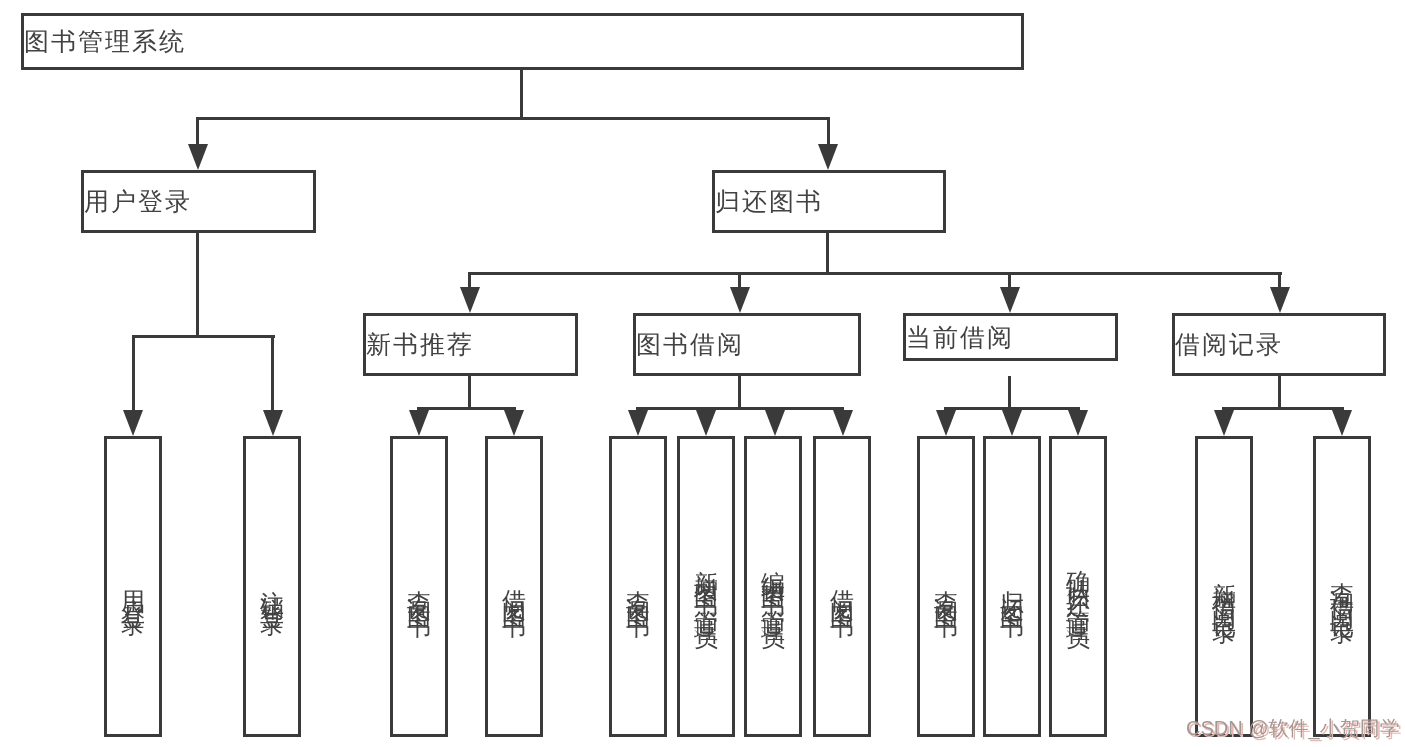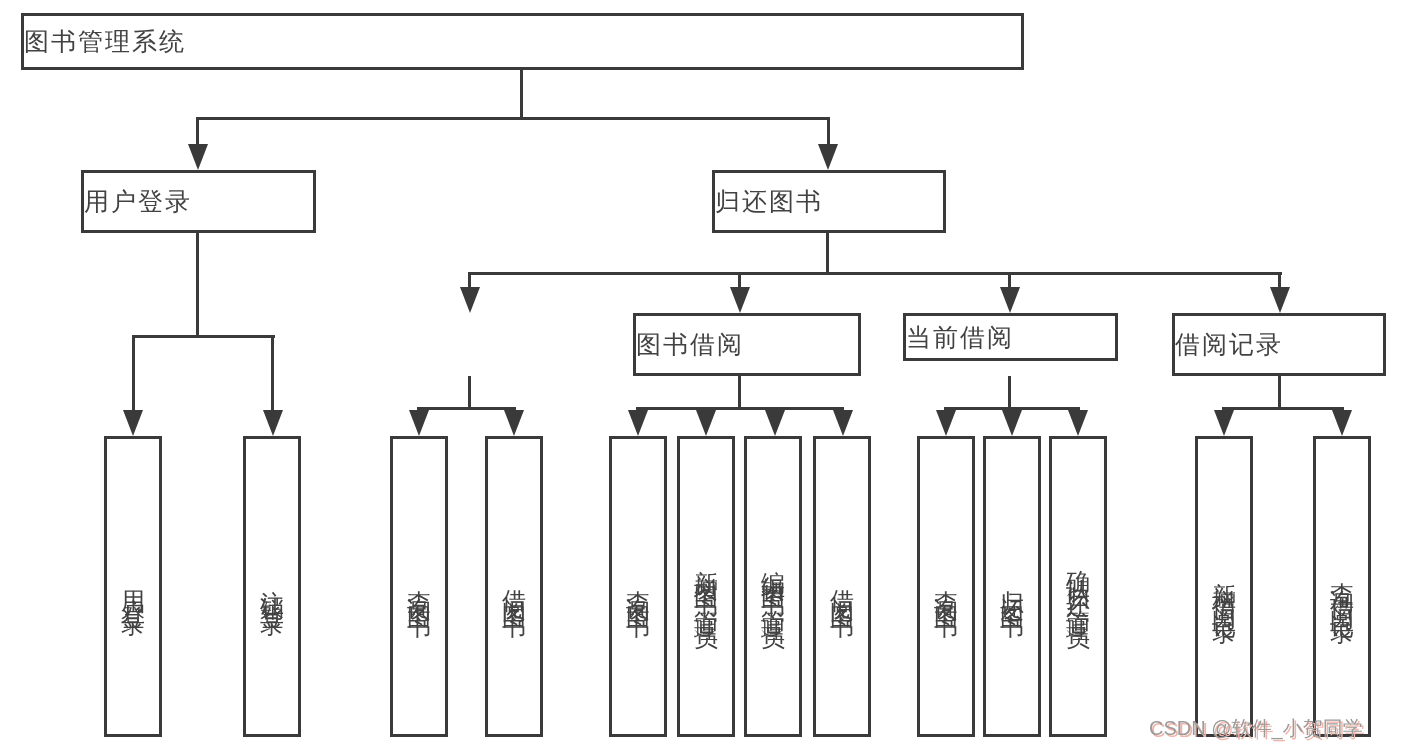--- a/index.html
+++ b/index.html
@@ -43,21 +43,21 @@
   .vl{position:absolute;width:3px;background:var(--line);}
   .hl{position:absolute;height:3px;background:var(--line);}
   .ah{
     position:absolute;width:0;height:0;
     border-left:10px solid transparent;
     border-right:10px solid transparent;
     border-top:26px solid var(--line);
   }
   .watermark{
     position:absolute;
-    left:1149px;top:715px;
+    left:1186px;top:715px;
     font-size:20px;
     color:#9b9b9b;
     text-shadow:2px 2px 0 #f2b3a8;
     white-space:nowrap;
   }
 </style>
 </head>
 <body>
 
 <div id="canvas">
@@ -91,20 +91,23 @@
   <div class="hl" style="left:468px;top:272px;width:814px;"></div>
   <div class="vl" style="left:468px;top:272px;height:15px;"></div>
   <div class="ah" style="left:460px;top:287px;"></div>
   <div class="vl" style="left:738px;top:272px;height:15px;"></div>
   <div class="ah" style="left:730px;top:287px;"></div>
   <div class="vl" style="left:1008px;top:272px;height:15px;"></div>
   <div class="ah" style="left:1000px;top:287px;"></div>
   <div class="vl" style="left:1278px;top:272px;height:15px;"></div>
   <div class="ah" style="left:1270px;top:287px;"></div>
 
+  <div class="box" style="left:363px;top:313px;width:215px;height:63px;">
+    <span>新书推荐</span>
+  </div>
   <div class="box" style="left:633px;top:313px;width:228px;height:63px;">
     <span>图书借阅</span>
   </div>
   <div class="box" style="left:903px;top:313px;width:215px;height:48px;">
     <span>当前借阅</span>
   </div>
   <div class="box" style="left:1172px;top:313px;width:214px;height:63px;">
     <span>借阅记录</span>
   </div>
 

